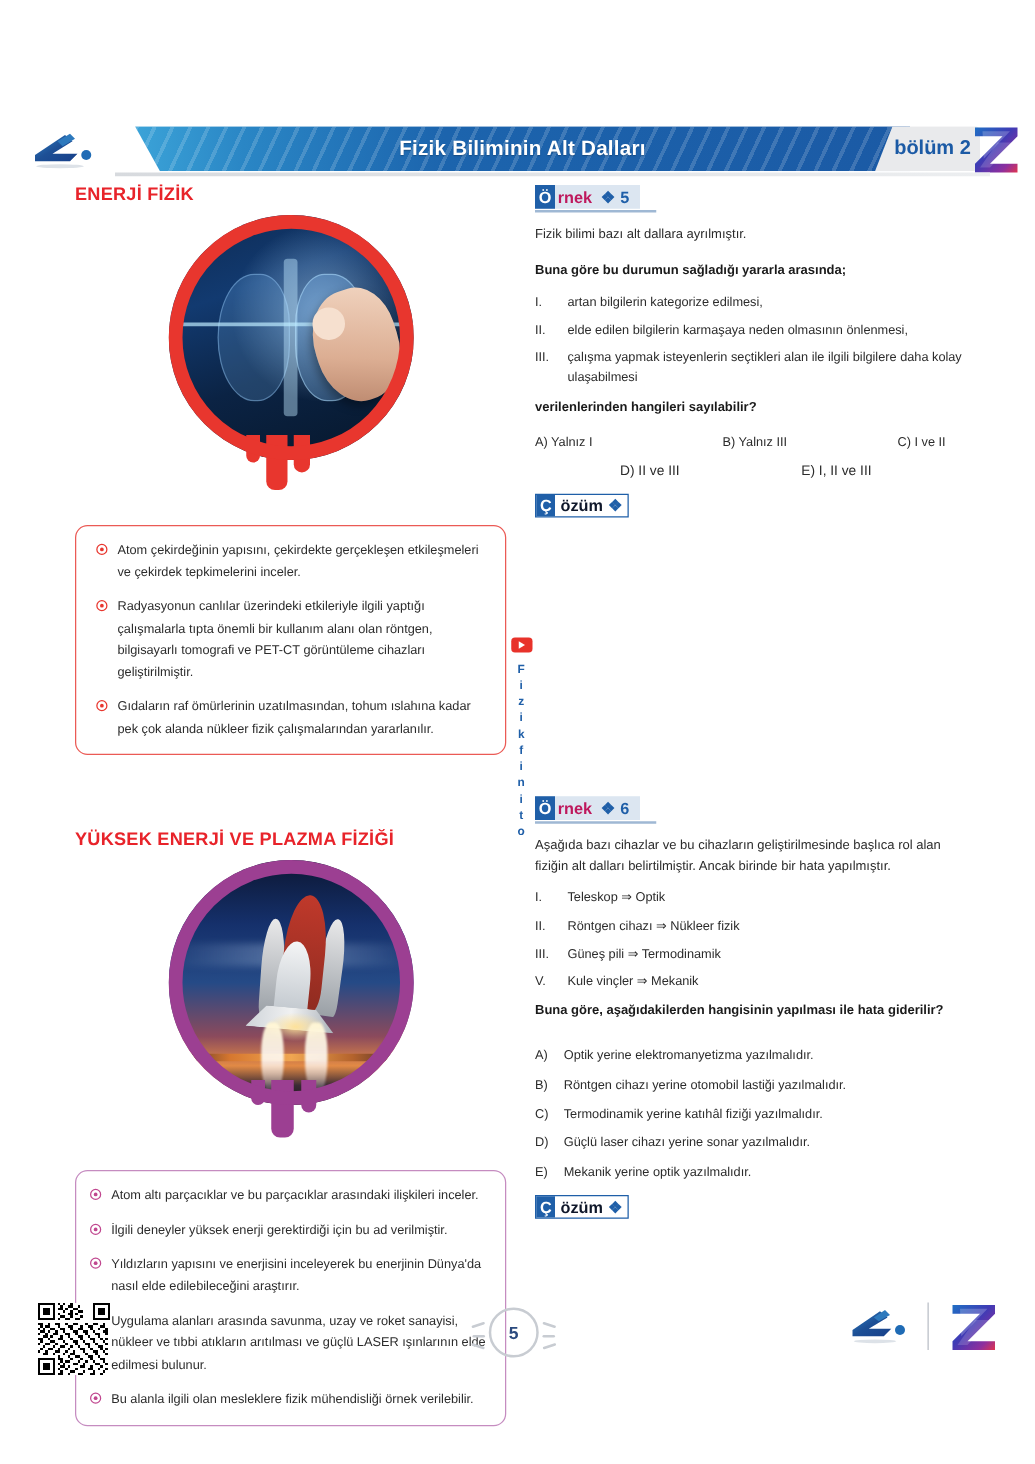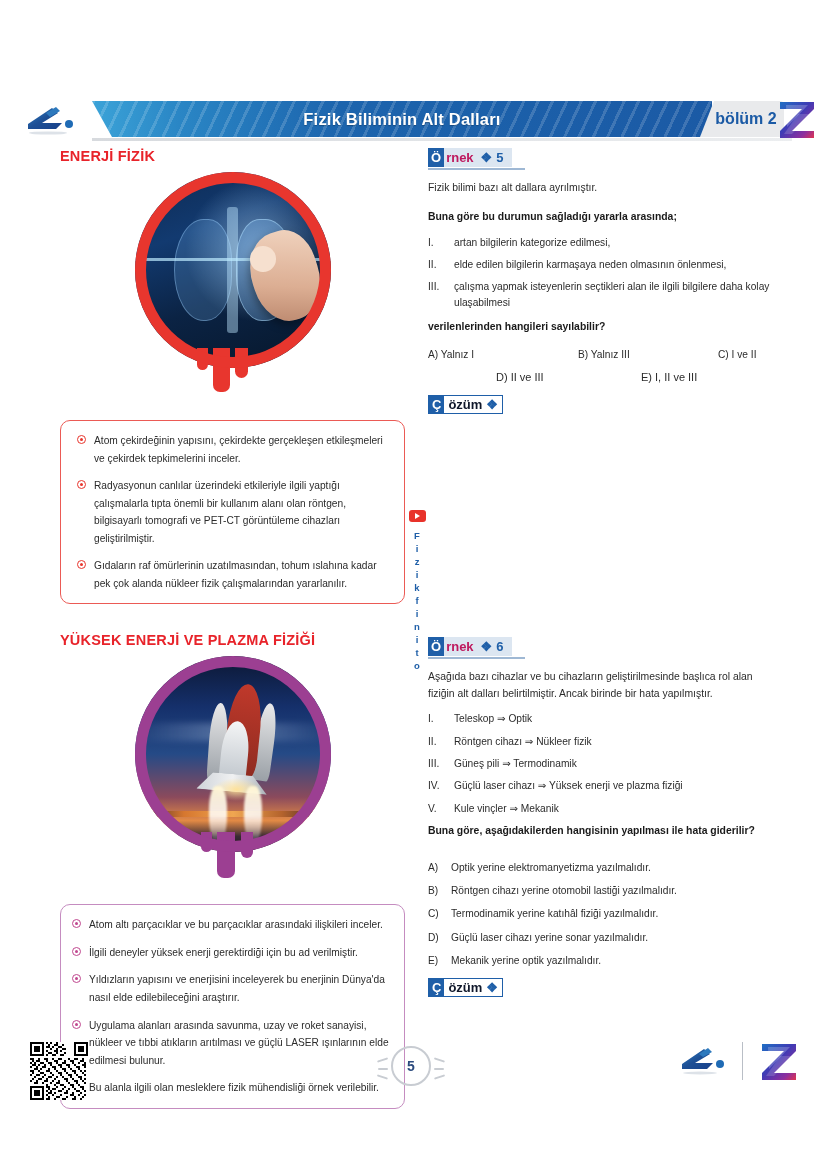--- a/index.html
+++ b/index.html
@@ -8,21 +8,21 @@
     background: #ffffff;
     font-family: "Liberation Sans", sans-serif;
     color: #231f20;
     overflow: hidden;
   }
   .page { position: relative; width: 828px; height: 1171px; }
 
   
   .header { position: absolute; left: 0; top: 98px; width: 828px; height: 44px; }
   .hdr-logo-left { position: absolute; left: 22px; top: 6px; width: 60px; height: 32px; }
-  .hdr-bar-wrap { position: absolute; left: 92px; top: 3px; width: 620px; height: 36px; }
+  .hdr-bar-wrap { position: absolute; left: 108px; top: 3px; width: 620px; height: 36px; }
   .hdr-bar {
     position: absolute; inset: 0;
     background: linear-gradient(90deg, #3ba3d8 0%, #2a86c5 14%, #1c64ad 40%, #1b5aa5 100%);
     clip-path: polygon(0 0, 100% 0, 100% 100%, 20px 100%);
   }
   .hdr-bar::after {
     content: ""; position: absolute; inset: 0;
     background: repeating-linear-gradient(115deg,
       rgba(255,255,255,0.16) 0px, rgba(255,255,255,0.16) 3px,
       rgba(255,255,255,0) 3px, rgba(255,255,255,0) 13px);
@@ -302,21 +302,21 @@
       <div class="bline">
         <span class="bdot"></span>
         <span class="btext">Radyasyonun canlılar üzerindeki etkileriyle ilgili yaptığı çalışmalarla tıpta önemli bir kullanım alanı olan röntgen, bilgisayarlı tomografi ve PET-CT görüntüleme cihazları geliştirilmiştir.</span>
       </div>
       <div class="bline">
         <span class="bdot"></span>
         <span class="btext">Gıdaların raf ömürlerinin uzatılmasından, tohum ıslahına kadar pek çok alanda nükleer fizik çalışmalarından yararlanılır.</span>
       </div>
     </div>
 
-    <div class="sec-title" style="margin-top:28px;">YÜKSEK ENERJİ VE PLAZMA FİZİĞİ</div>
+    <div class="sec-title" style="margin-top:60px;">YÜKSEK ENERJİ VE PLAZMA FİZİĞİ</div>
 
     <div class="illu-wrap">
       <div class="illu purple">
         <div class="illu-img">
           <div class="rocket">
             <div class="cloudband"></div>
             <div class="horizon"></div>
             <div class="booster-a"></div>
             <div class="booster-b"></div>
             <div class="tank"></div>
@@ -439,24 +439,20 @@
           <span class="rnum">I.</span>
           <span>Teleskop ⇒ Optik</span>
         </div>
         <div class="rline">
           <span class="rnum">II.</span>
           <span>Röntgen cihazı ⇒ Nükleer fizik</span>
         </div>
         <div class="rline">
           <span class="rnum">III.</span>
           <span>Güneş pili ⇒ Termodinamik</span>
-        </div>
-        <div class="rline">
-          <span class="rnum">IV.</span>
-          <span>Güçlü laser cihazı ⇒ Yüksek enerji ve plazma fiziği</span>
         </div>
         <div class="rline">
           <span class="rnum">V.</span>
           <span>Kule vinçler ⇒ Mekanik</span>
         </div>
       </div>
 
       <div class="q-bold" style="margin-top:6px;">Buna göre, aşağıdakilerden hangisinin yapılması ile hata giderilir?</div>
 
       <div class="olist" style="margin-top:20px;">

